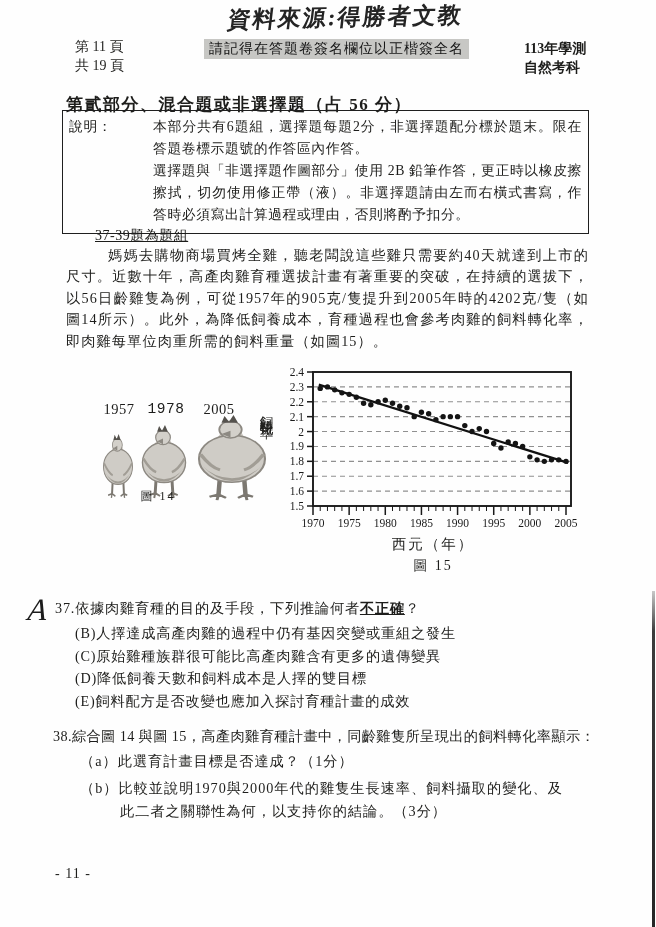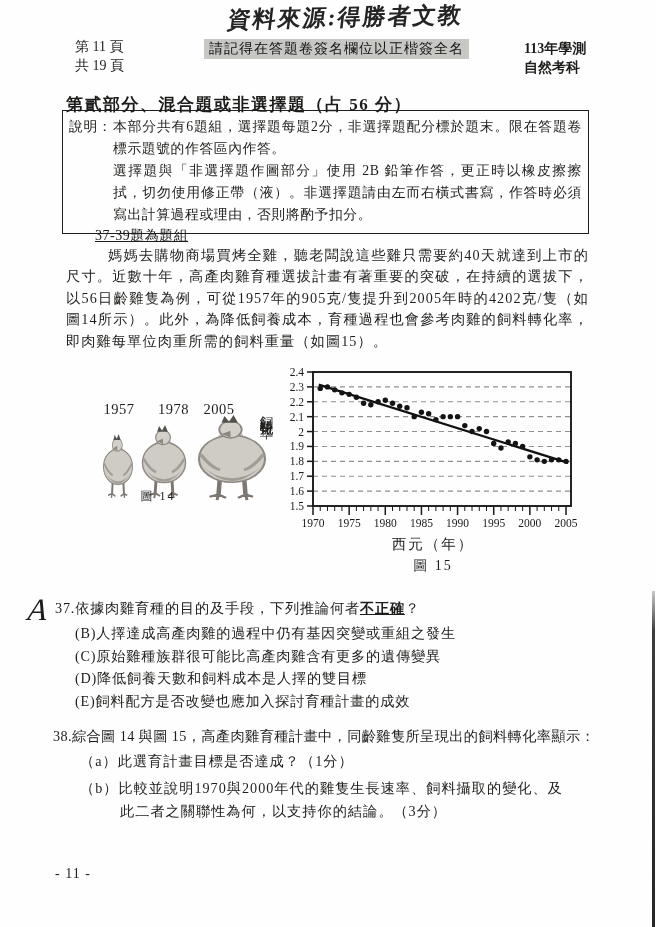--- a/index.html
+++ b/index.html
@@ -26,21 +26,21 @@
     left:204px;top:39px;font-size:14px;letter-spacing:1px;
     background:#c7c7c4;padding:1px 5px;color:#141414;white-space:nowrap;
   }
   .hdr-right{left:524px;top:39px;font-size:14px;line-height:19px;font-weight:bold;}
   
   .sec-title{left:66px;top:84px;font-size:17px;font-weight:bold;letter-spacing:1.5px;white-space:nowrap;margin-top:9px;}
   
   .instr{
     left:62px;top:110px;width:527px;box-sizing:border-box;
     border:1.6px solid #1f1f1f;padding:5px 6px 7px 6px;
-    font-size:13.8px;line-height:22px;display:flex;letter-spacing:.6px;
+    font-size:13.8px;line-height:22px;display:flex;letter-spacing:.6px;gap:40px;
   }
   .instr-label{flex:0 0 44px;}
   .instr-body{flex:1;text-align:justify;}
   .instr-body p{margin:0;}
   
   .grp-head{left:62px;top:227px;font-size:14px;text-decoration:underline;letter-spacing:.5px;margin-left:33px;}
   .intro{
     left:66px;top:245px;width:523px;font-size:14.2px;line-height:21.4px;
     text-align:justify;text-indent:42px;letter-spacing:1.1px;
   }
@@ -97,21 +97,21 @@
     <div class="instr-body">
       <p>本部分共有6題組，選擇題每題2分，非選擇題配分標於題末。限在答題卷標示題號的作答區內作答。</p>
       <p>選擇題與「非選擇題作圖部分」使用 2B 鉛筆作答，更正時以橡皮擦擦拭，切勿使用修正帶（液）。非選擇題請由左而右橫式書寫，作答時必須寫出計算過程或理由，否則將酌予扣分。</p>
     </div>
   </div>
 
   <div class="abs grp-head">37-39題為題組</div>
   <div class="abs intro">媽媽去購物商場買烤全雞，聽老闆說這些雞只需要約40天就達到上市的尺寸。近數十年，高產肉雞育種選拔計畫有著重要的突破，在持續的選拔下，以56日齡雞隻為例，可從1957年的905克/隻提升到2005年時的4202克/隻（如圖14所示）。此外，為降低飼養成本，育種過程也會參考肉雞的飼料轉化率，即肉雞每單位肉重所需的飼料重量（如圖15）。</div>
 
   <span class="abs fig14-year" style="left:99px;width:40px;text-align:center;">1957</span>
-  <span class="abs fig14-year" style="left:158px;width:40px;">1978</span>
+  <span class="abs fig14-year" style="left:146px;width:40px;text-align:center;font-family:Liberation Mono, monospace;">1978</span>
   <span class="abs fig14-year" style="left:196px;width:46px;text-align:center;">2005</span>
 
   <svg class="abs" style="left:92px;top:413px;" width="190" height="88" viewBox="0 0 190 88">
     <defs>
       <g id="chicken">
         <path d="M-8,-20 L-9,-4 M8,-20 L9,-4" stroke="#7c7871" stroke-width="3" fill="none"></path>
         <path d="M-15,-2 L-9,-4 L-4,-1 M-9,-4 L-10,1 M14,-2 L9,-4 L4,-1 M9,-4 L10,1" stroke="#7c7871" stroke-width="2" fill="none"></path>
         <path d="M-7,-60 Q-12,-50 -14,-44 L14,-44 Q9,-52 6,-60 Z" fill="#ccc8c1"></path>
         <ellipse cx="0" cy="-36" rx="22" ry="21" fill="#cfccc6" stroke="#8d8982" stroke-width="1.4"></ellipse>
         <path d="M-20,-30 Q-10,-16 0,-16 Q10,-16 20,-30 Q12,-19 0,-18.5 Q-12,-19 -20,-30" fill="#a19d95"></path>

